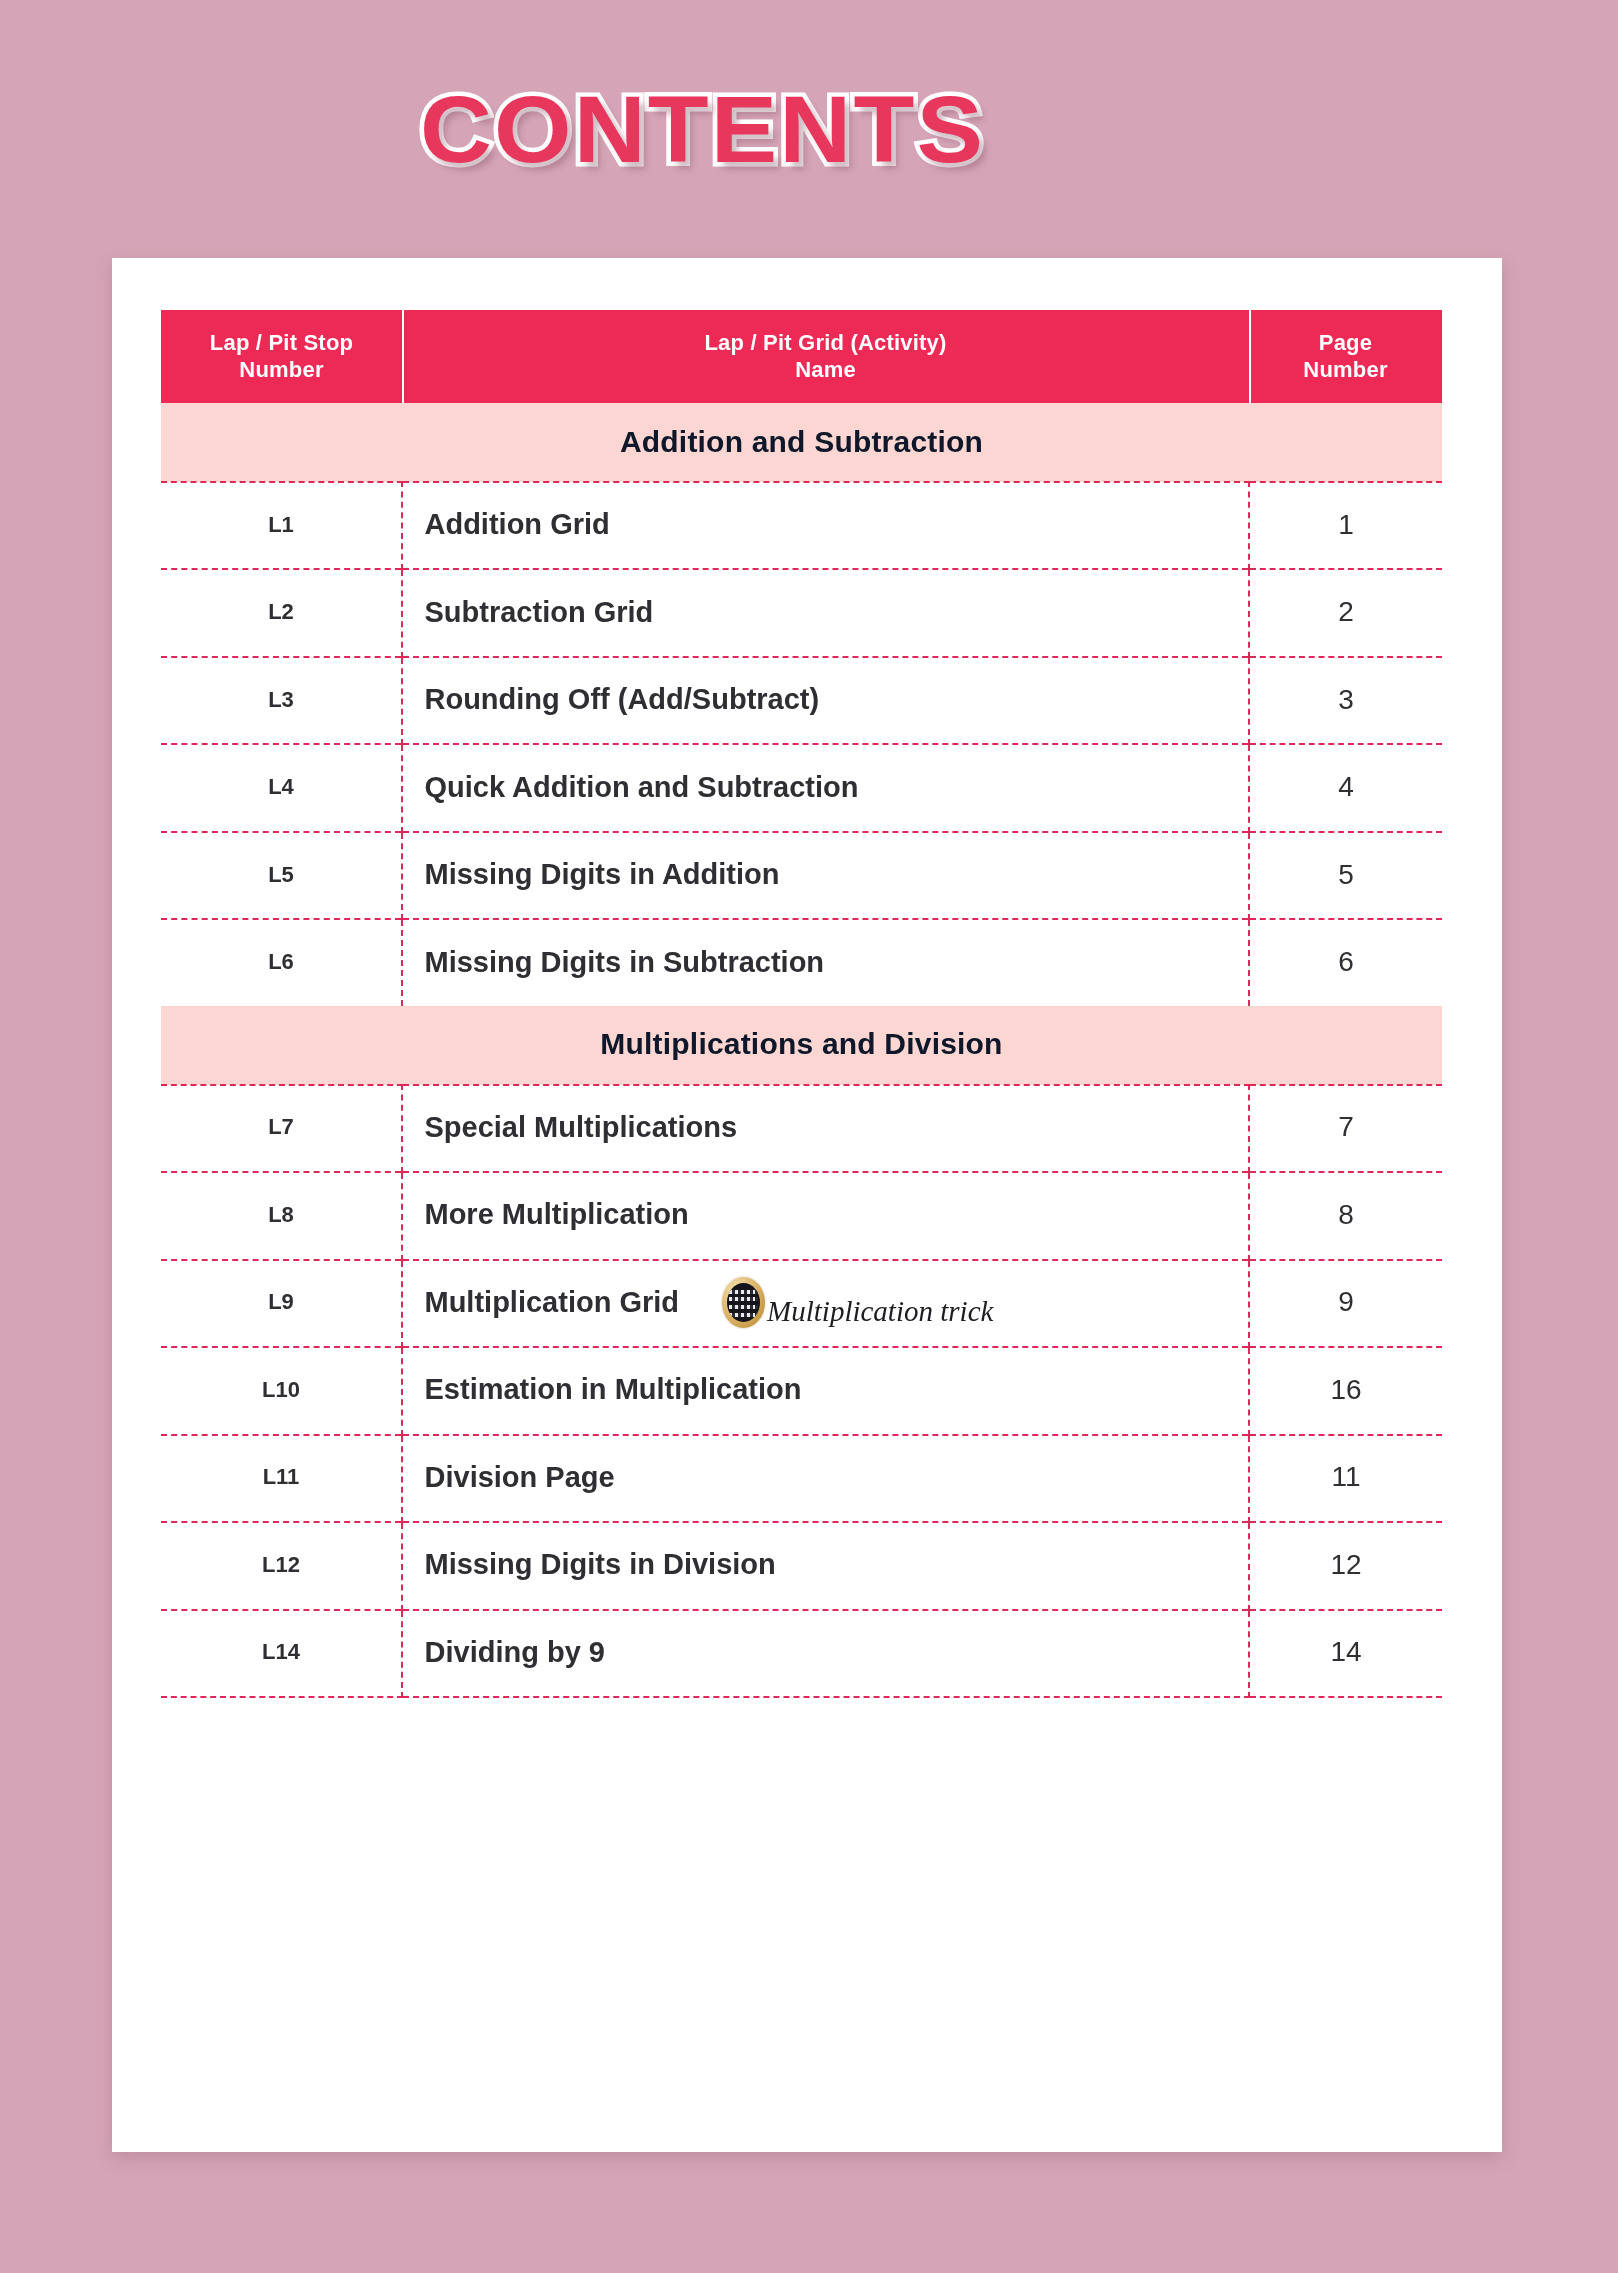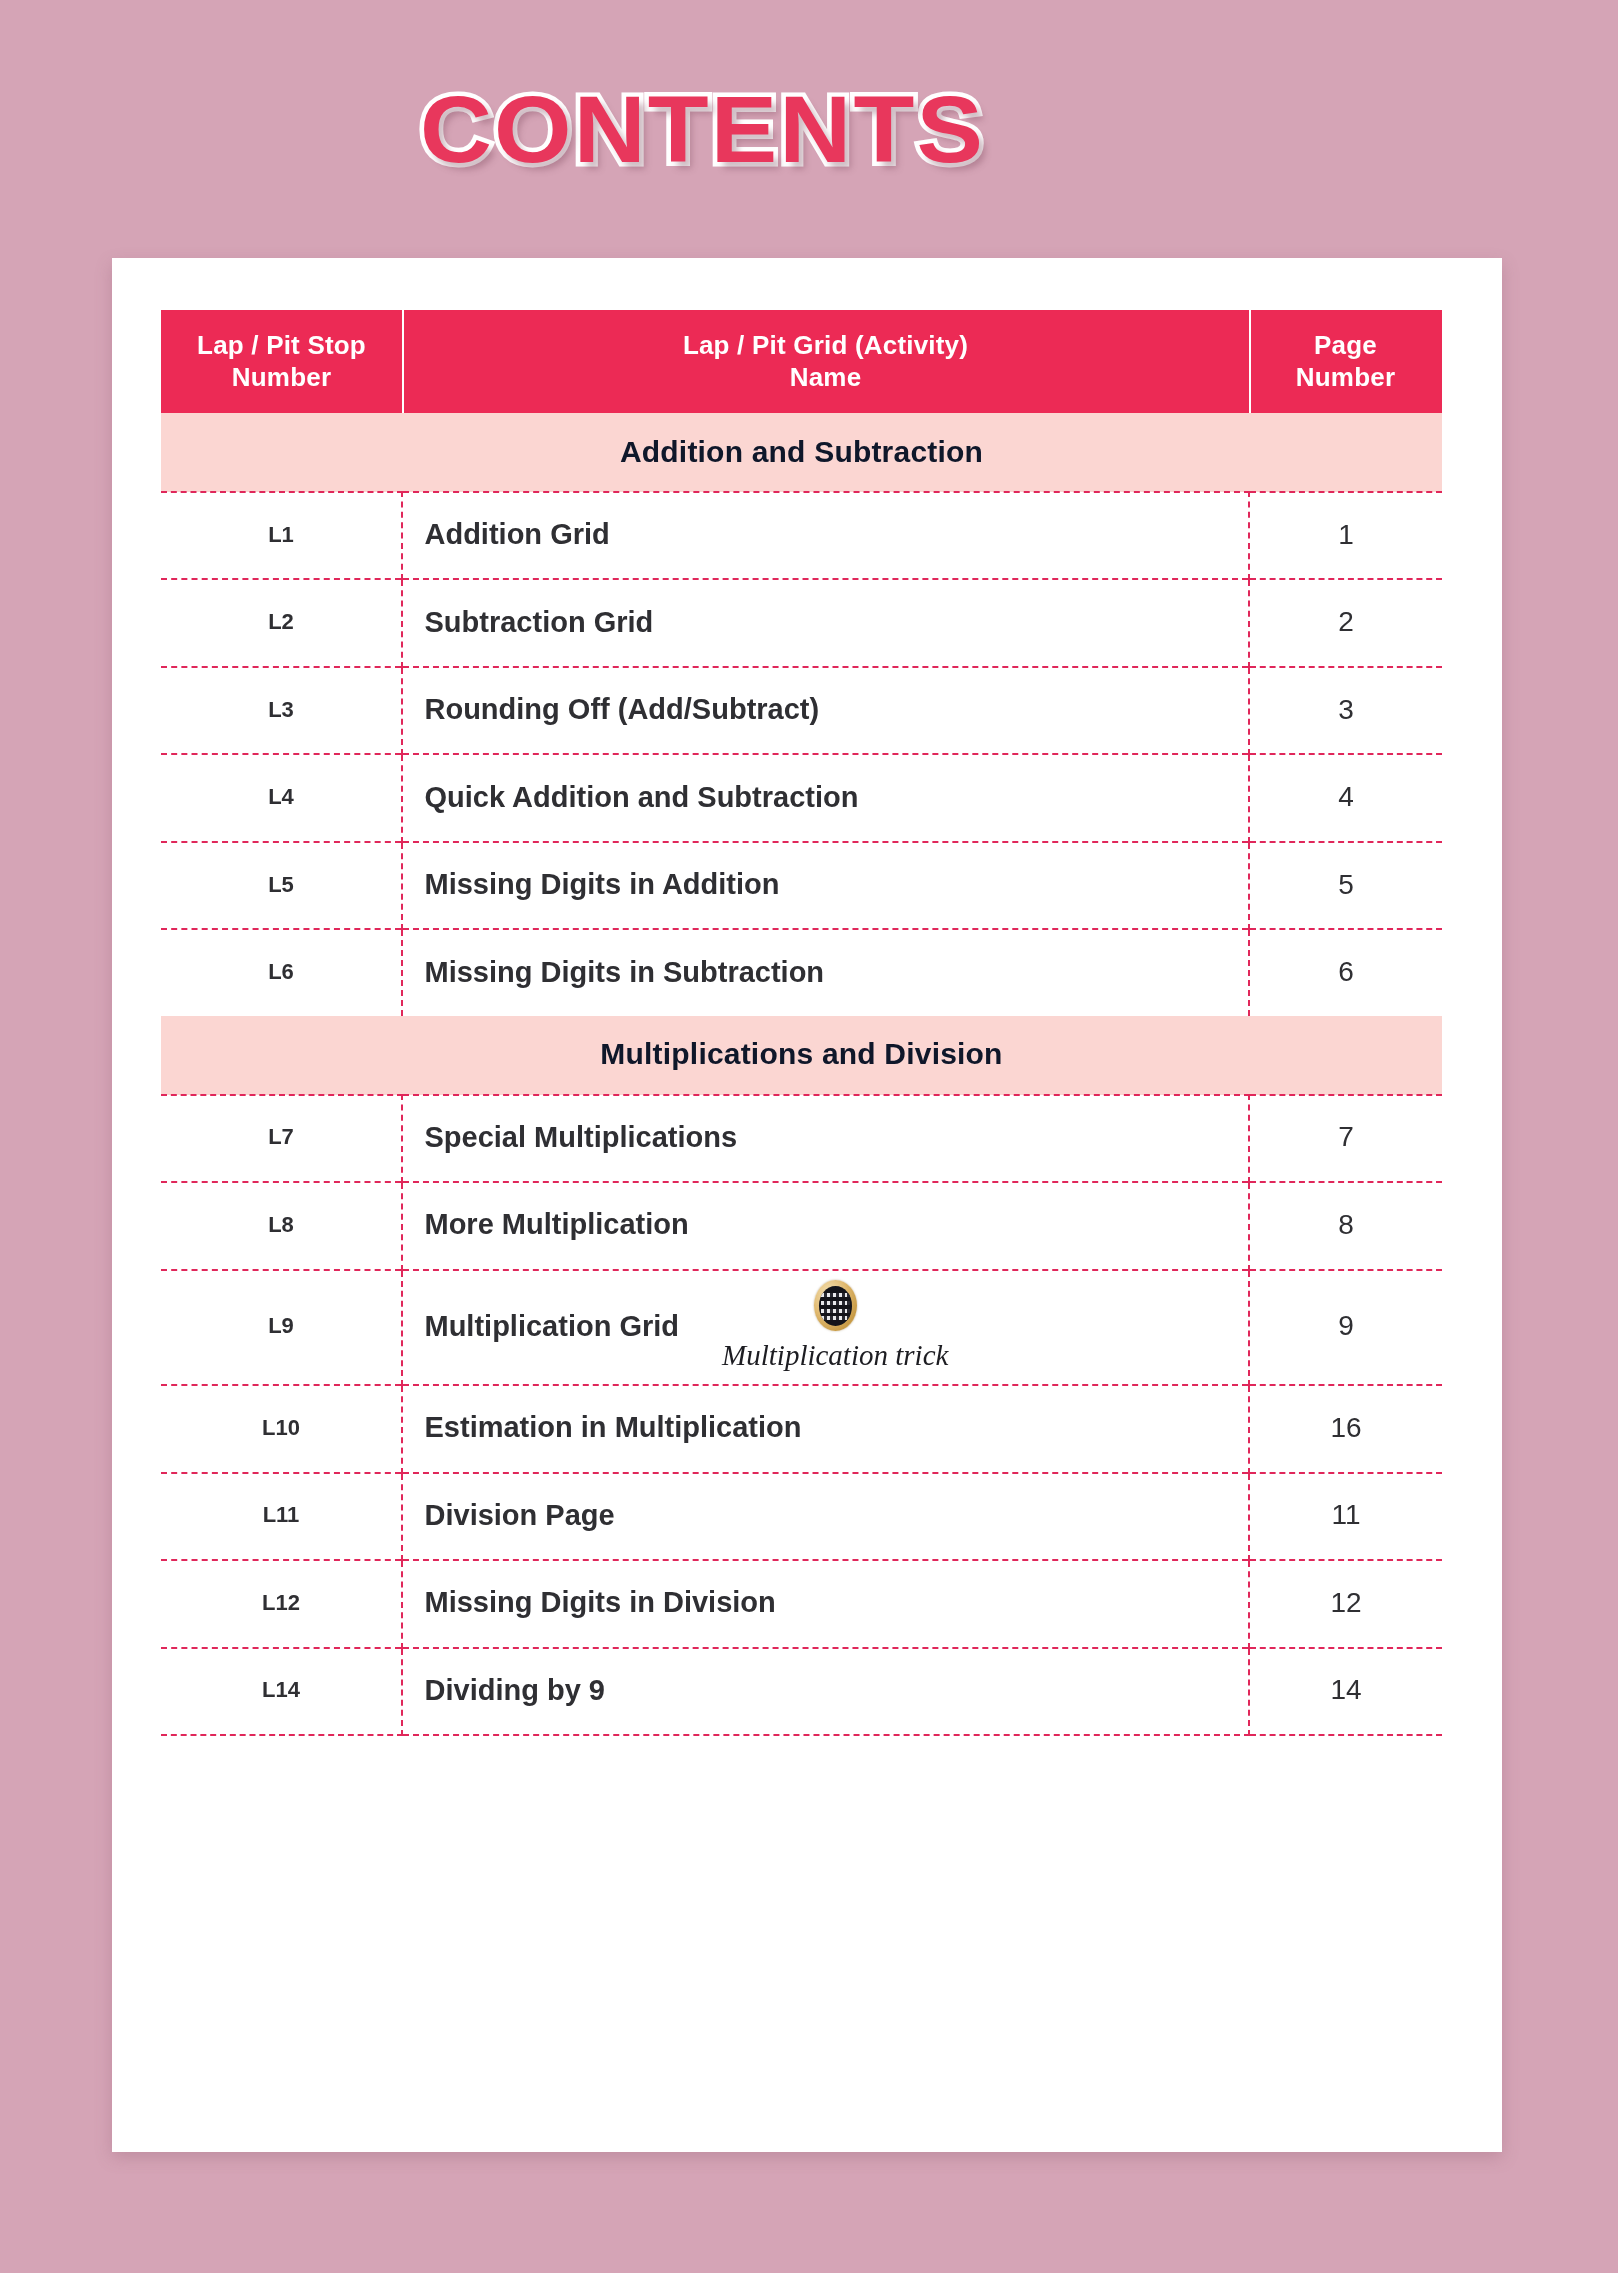--- a/index.html
+++ b/index.html
@@ -61,21 +61,21 @@
   }
 
   .toc col.c-num   { width: 241px; }
   .toc col.c-name  { width: 847px; }
   .toc col.c-page  { width: 193px; }
 
   
   thead th {
     background: #ec2a55;
     color: #ffffff;
-    font-size: 26px;
+    font-size: 22px;
     font-weight: bold;
     line-height: 1.25;
     padding: 18.5px 3.9px 19.5px 3.9px;
     text-align: center;
     vertical-align: middle;
     border: none;
     letter-spacing: 0.2px;
   }
   thead th.div-l { box-shadow: inset 2px 0 0 0 #ffffff; }
 
@@ -130,24 +130,23 @@
   
   .name-inner {
     display: flex;
     align-items: center;
     gap: 0px;
   }
   .name-text { white-space: nowrap; }
 
   .trick {
     display: inline-flex;
-    align-items: center;
+    align-items: flex-end;
     margin-left: 43px;
-    gap: 8px;
-    flex-direction: column;
+    gap: 2px;
   }
   .abacus-icon {
     position: relative;
     width: 43px;
     height: 51px;
     flex: 0 0 auto;
   }
   .abacus-icon .ring {
     position: absolute;
     inset: 0;

